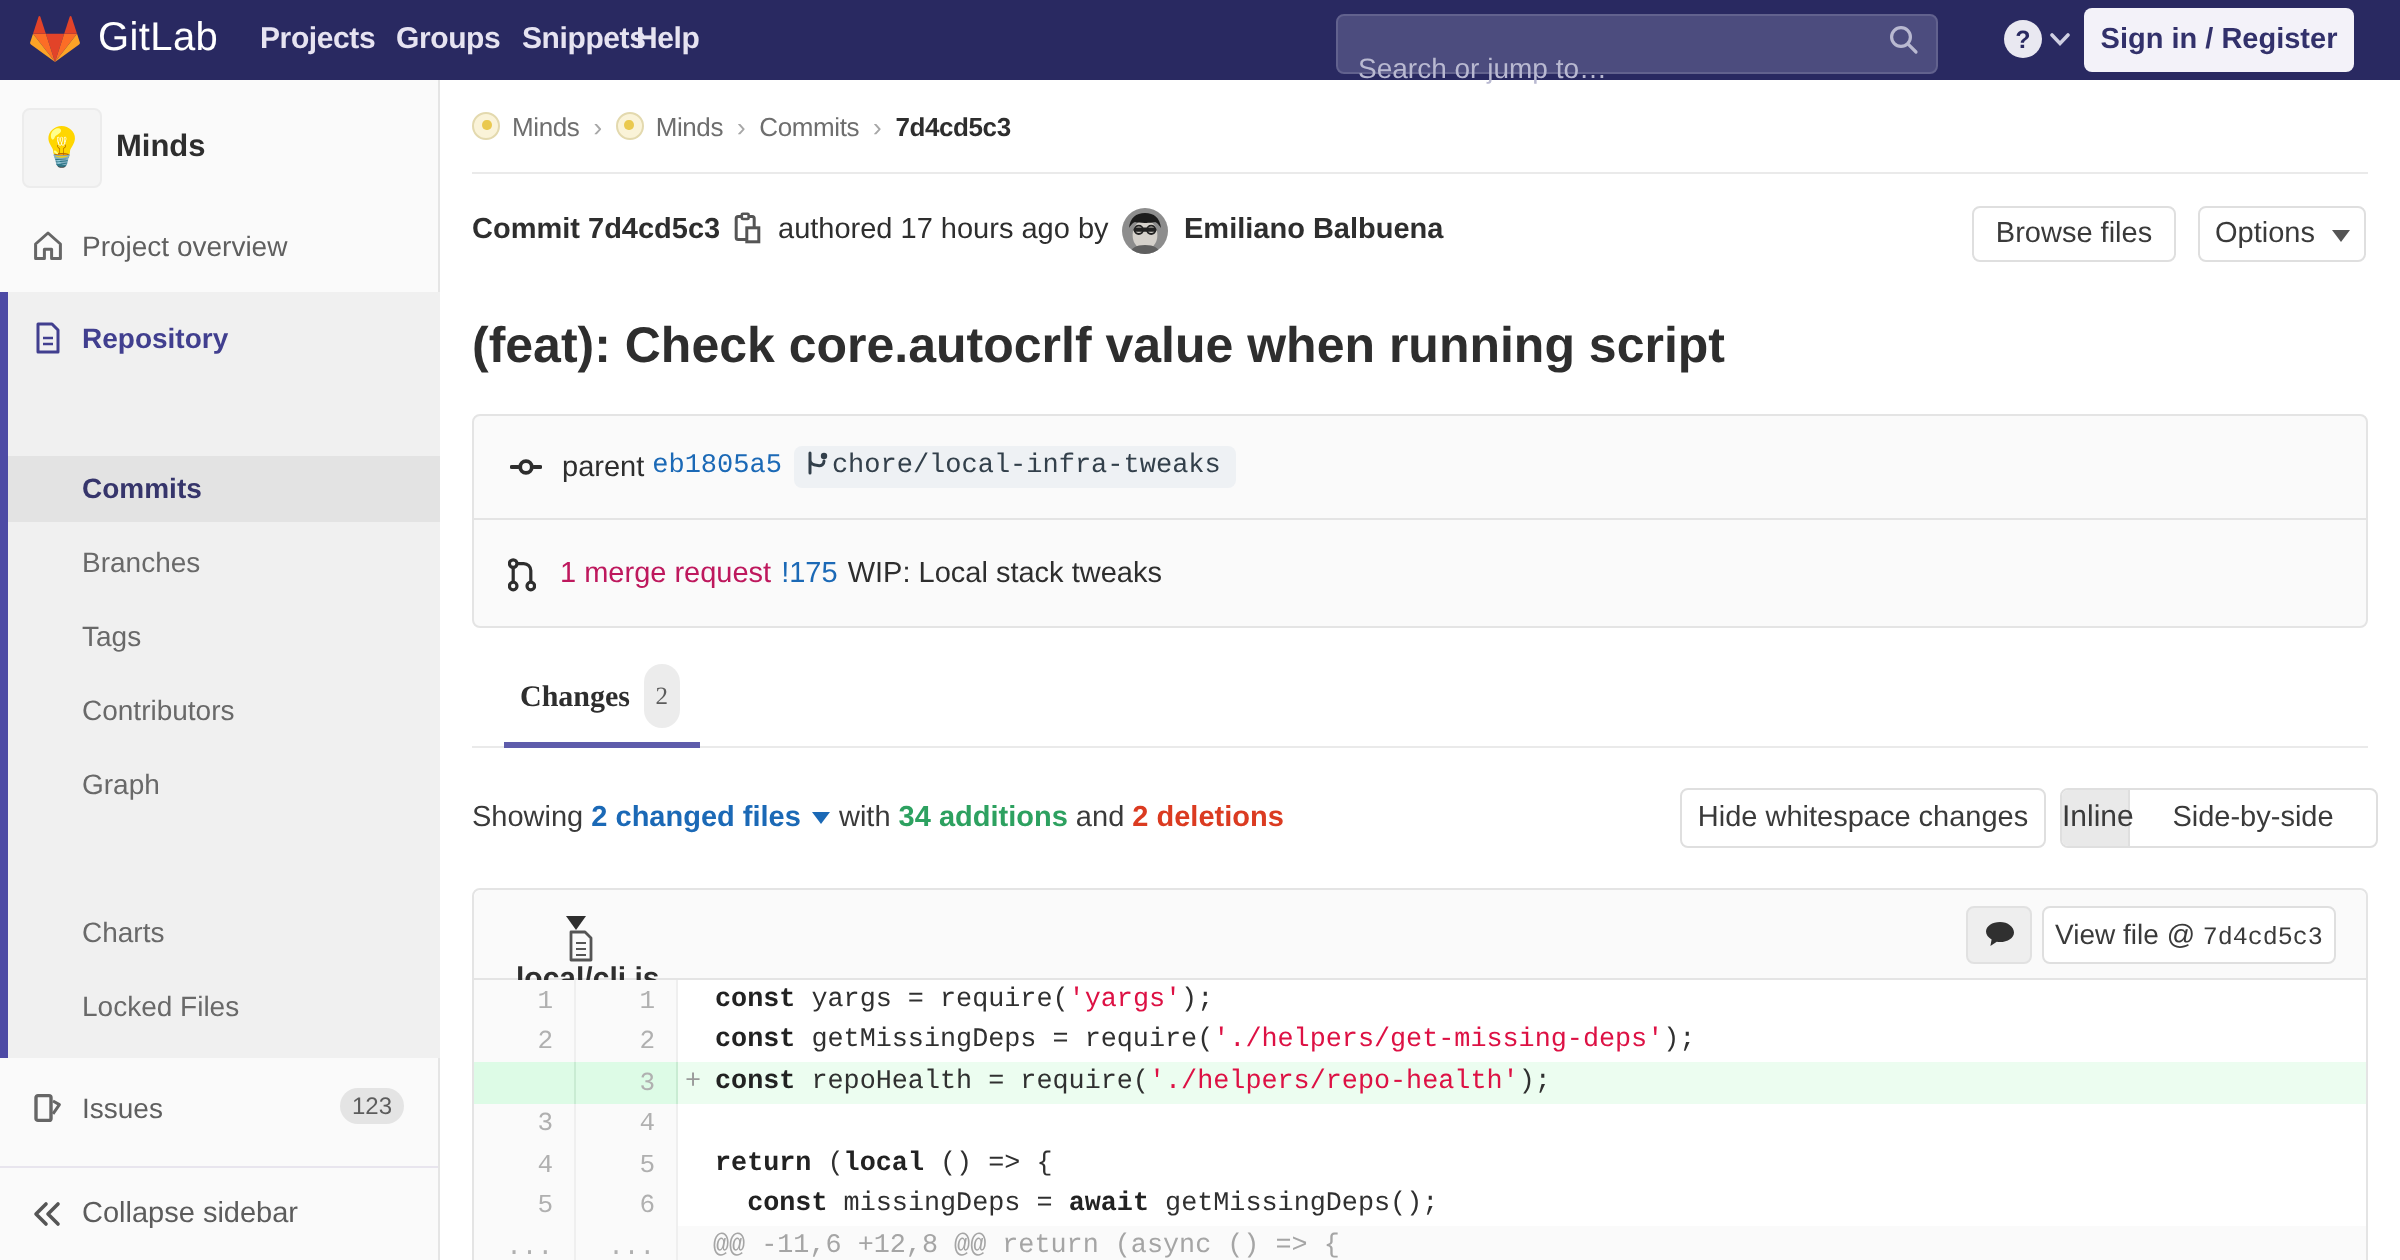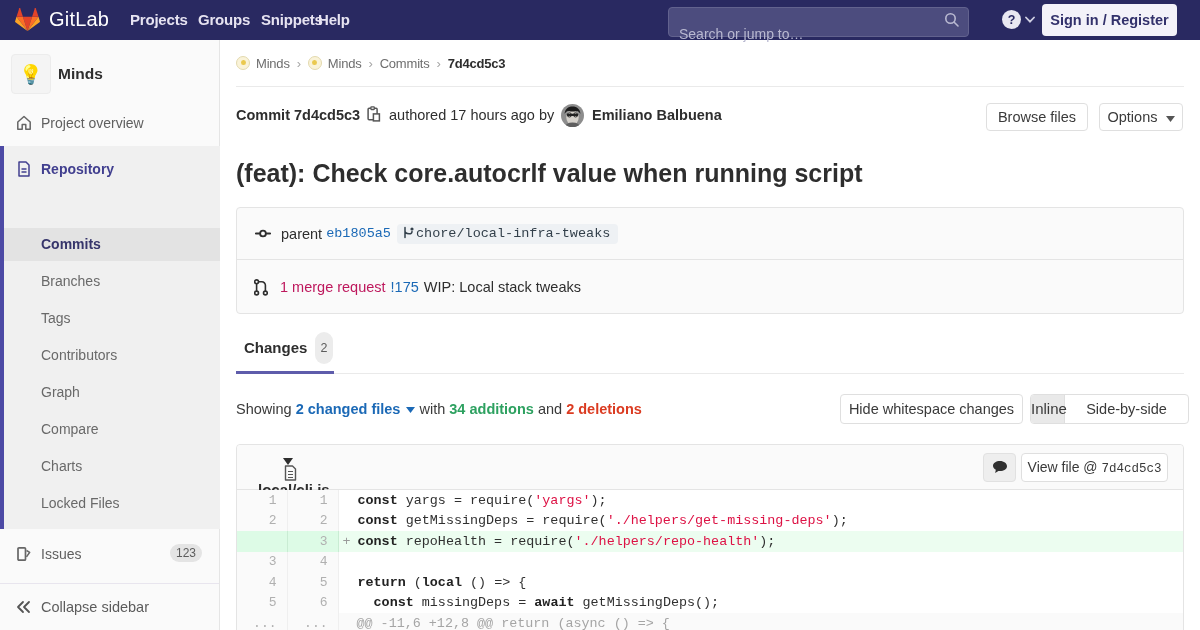--- a/index.html
+++ b/index.html
@@ -69,23 +69,23 @@
 .info-row1 { position:absolute; left:0; top:0; width:946px; height:52px;
   border-bottom:1px solid #e4e4e4; display:flex; align-items:center; }
 .info-row2 { position:absolute; left:0; top:53px; width:946px; height:52px;
   display:flex; align-items:center; }
 .branch-label { background:#eef1f4; border-radius:4px; padding:2px 8px 3px 6px;
   font-family:"Liberation Mono", monospace; font-size:13.5px; color:#33404b; margin-left:6px; }
 .link { color:#1b69b6; text-decoration:none; }
 
 .tabs { position:absolute; left:15px; top:293px; width:948px; height:41px;
   border-bottom:1px solid #eaeaea; }
-.tab-active { position:absolute; left:0; top:0; width:98px; height:41px;
+.tab-active { position:absolute; left:16px; top:0; width:98px; height:41px;
   border-bottom:3px solid #5e5cab; font-size:15px; font-weight:700; color:#2e2e2e;
-  line-height:30px; padding-left:8px; white-space:nowrap; }
+  line-height:30px; padding-left:8px; white-space:nowrap;font-family:Liberation Serif, serif; }
 .tab-badge { display:inline-block; background:#ececec; color:#5c5c5c; border-radius:9px;
   font-size:12.5px; font-weight:400; padding:1px 6px; margin-left:3px; position:relative; top:-1px; }
 
 .showing { position:absolute; left:15px; top:361px; font-size:14.5px; color:#3a3a3a; }
 .btn-hide-ws { position:absolute; left:619px; top:354px; width:183px; height:30px; line-height:28px; }
 .btn-group { position:absolute; left:809px; top:354px; width:159px; height:30px;
   border:1px solid #dfdfdf; border-radius:4px; display:flex; }
 .btn-inline { width:34px; height:28px; background:#e9e9e9; border-right:1px solid #dfdfdf;
   border-radius:3px 0 0 3px; text-align:center; line-height:28px; font-size:15px; color:#3a3a3a; }
 .btn-sbs { flex:1; height:28px; text-align:center; line-height:28px; font-size:14.5px; color:#3a3a3a; }
@@ -170,21 +170,20 @@
         <path d="M3 1h7l3 3v11H3Z" fill="none" stroke="#413f8f" stroke-width="1.5" stroke-linejoin="round"></path>
         <path d="M5.5 8h5M5.5 11h5" stroke="#413f8f" stroke-width="1.3"></path>
       </svg>
     <span class="lbl">Repository</span>
   </div>
   <div class="sub-item sub-active" style="top:188px;">Commits</div>
   <div class="sub-item" style="top:225px;">Branches</div>
   <div class="sub-item" style="top:262px;">Tags</div>
   <div class="sub-item" style="top:299px;">Contributors</div>
   <div class="sub-item" style="top:336px;">Graph</div>
-  <div class="sub-item" style="top:373px;">Compare</div>
   <div class="sub-item" style="top:410px;">Charts</div>
   <div class="sub-item" style="top:447px;">Locked Files</div>
   <div class="nav-item" style="top:495px;">
     <svg class="icn" viewBox="0 0 16 16">
         <rect x="2" y="1.8" width="7.5" height="12.4" rx="1" fill="none" stroke="#666" stroke-width="1.7"></rect>
         <path d="m10.5 4.5 3.2 1.8-3.2 4.6" fill="none" stroke="#666" stroke-width="1.5" stroke-linejoin="round"></path>
       </svg>
     <span class="lbl">Issues</span>
     <span class="badge-pill">123</span>
   </div>

